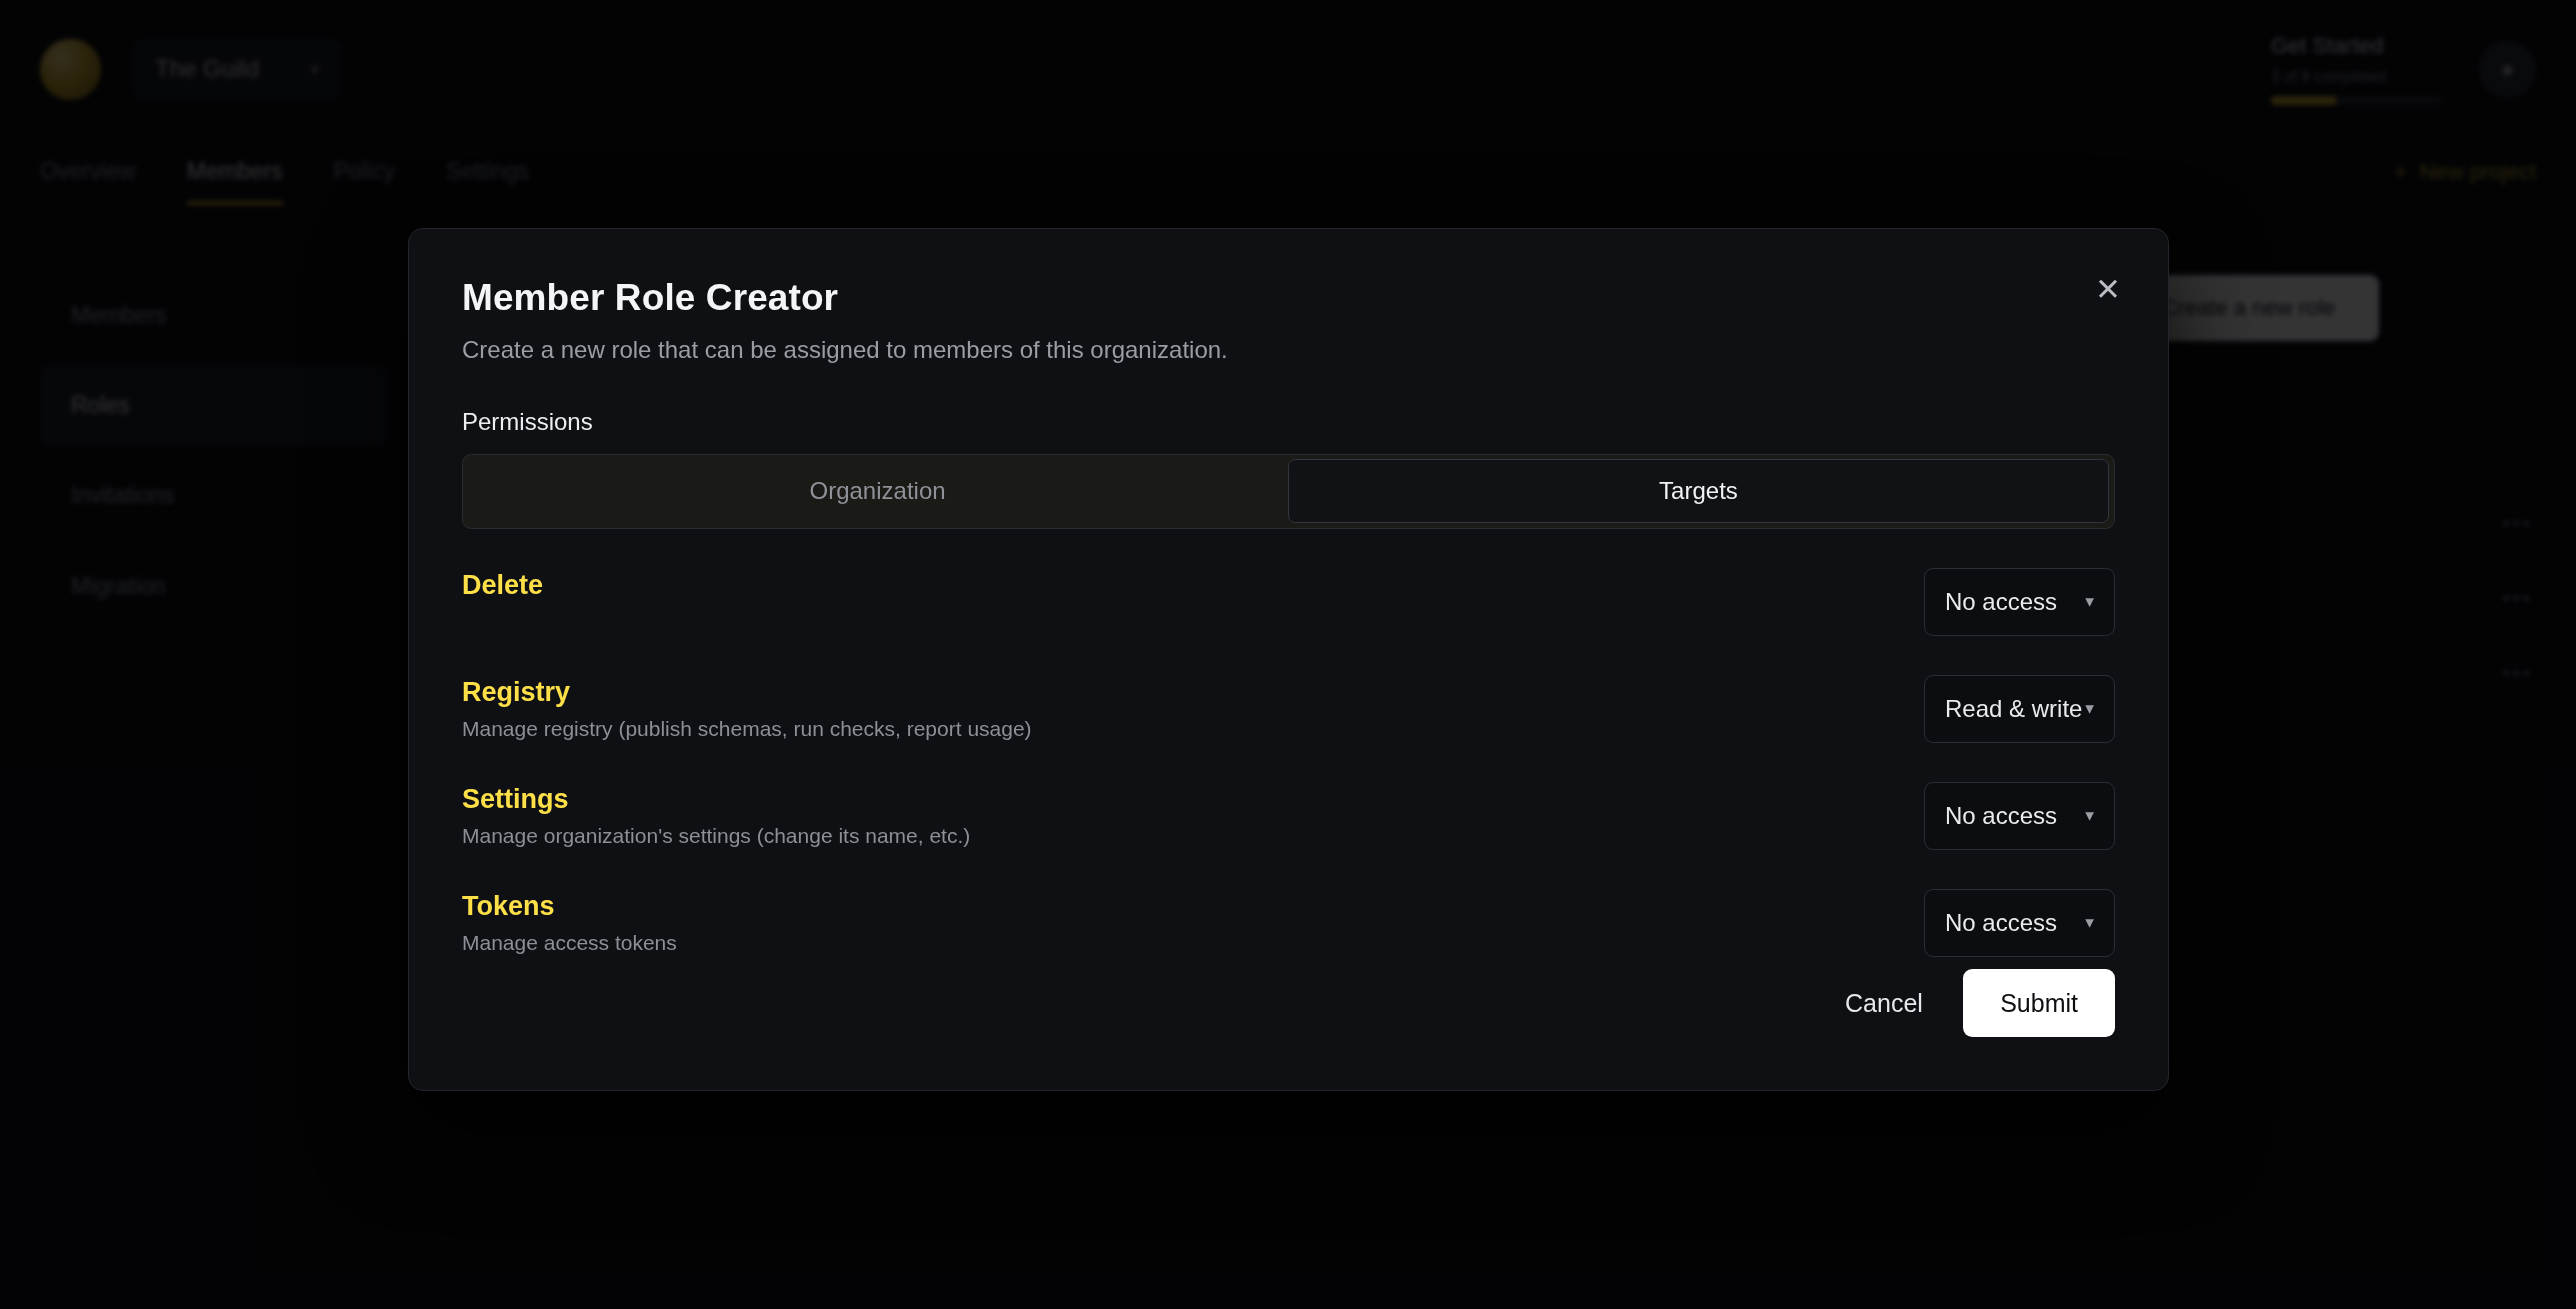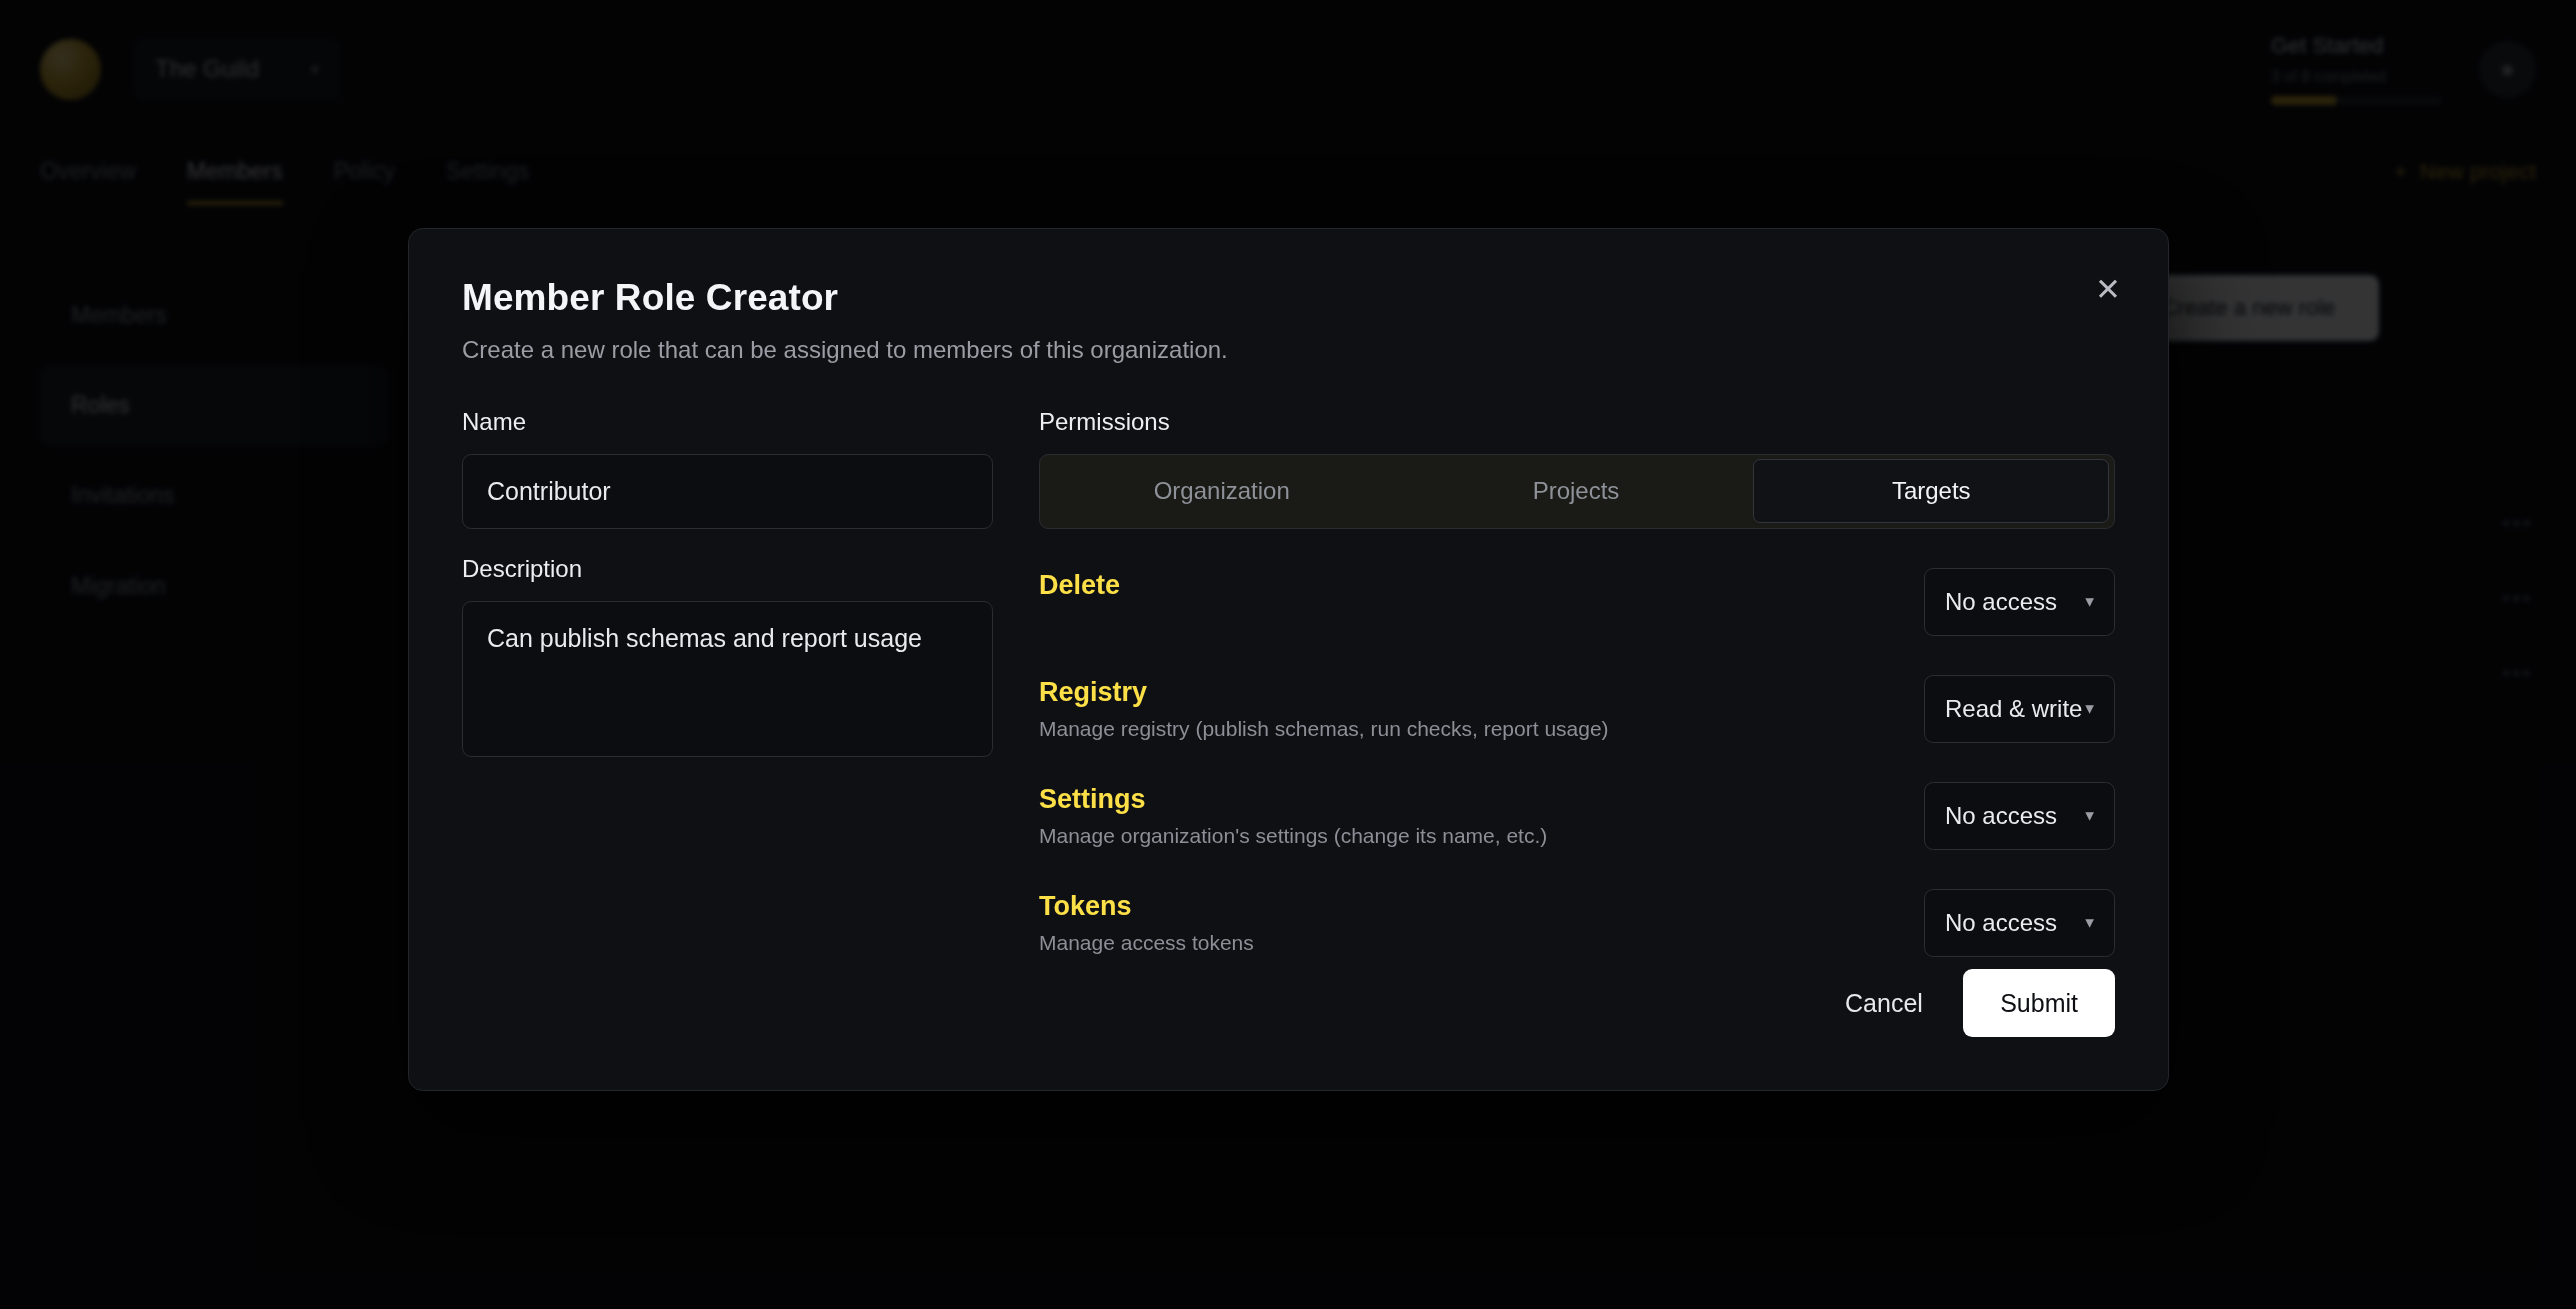--- a/index.html
+++ b/index.html
@@ -364,36 +364,26 @@
 
 <div class="modal">
 
   <div class="modal-close">✕</div>
 
   <div class="modal-title">Member Role Creator</div>
   <div class="modal-sub">Create a new role that can be assigned to members of this organization.</div>
 
   <div class="modal-body">
 
-    <div class="col-left">
-      <div class="field-label">Name</div>
-      <input class="text-input" type="text" value="Contributor" placeholder="Name" style="">
-
-      <div class="spacer-28"></div>
-
-      <div class="field-label">Description</div>
-      <textarea class="textarea" placeholder="Description" style="">Can publish schemas and report usage</textarea>
-    </div>
 
     <div class="col-right">
       <div class="field-label">Permissions</div>
 
       <div class="segmented">
         <div class="seg">Organization</div>
-        <div class="seg">Projects</div>
         <div class="seg active">Targets</div>
       </div>
 
       <div class="perm-row">
         <div class="perm-text">
           <div class="perm-title">Delete</div>
         </div>
         <div class="select">
           <span>No access</span>
           <span class="caret">▾</span>

